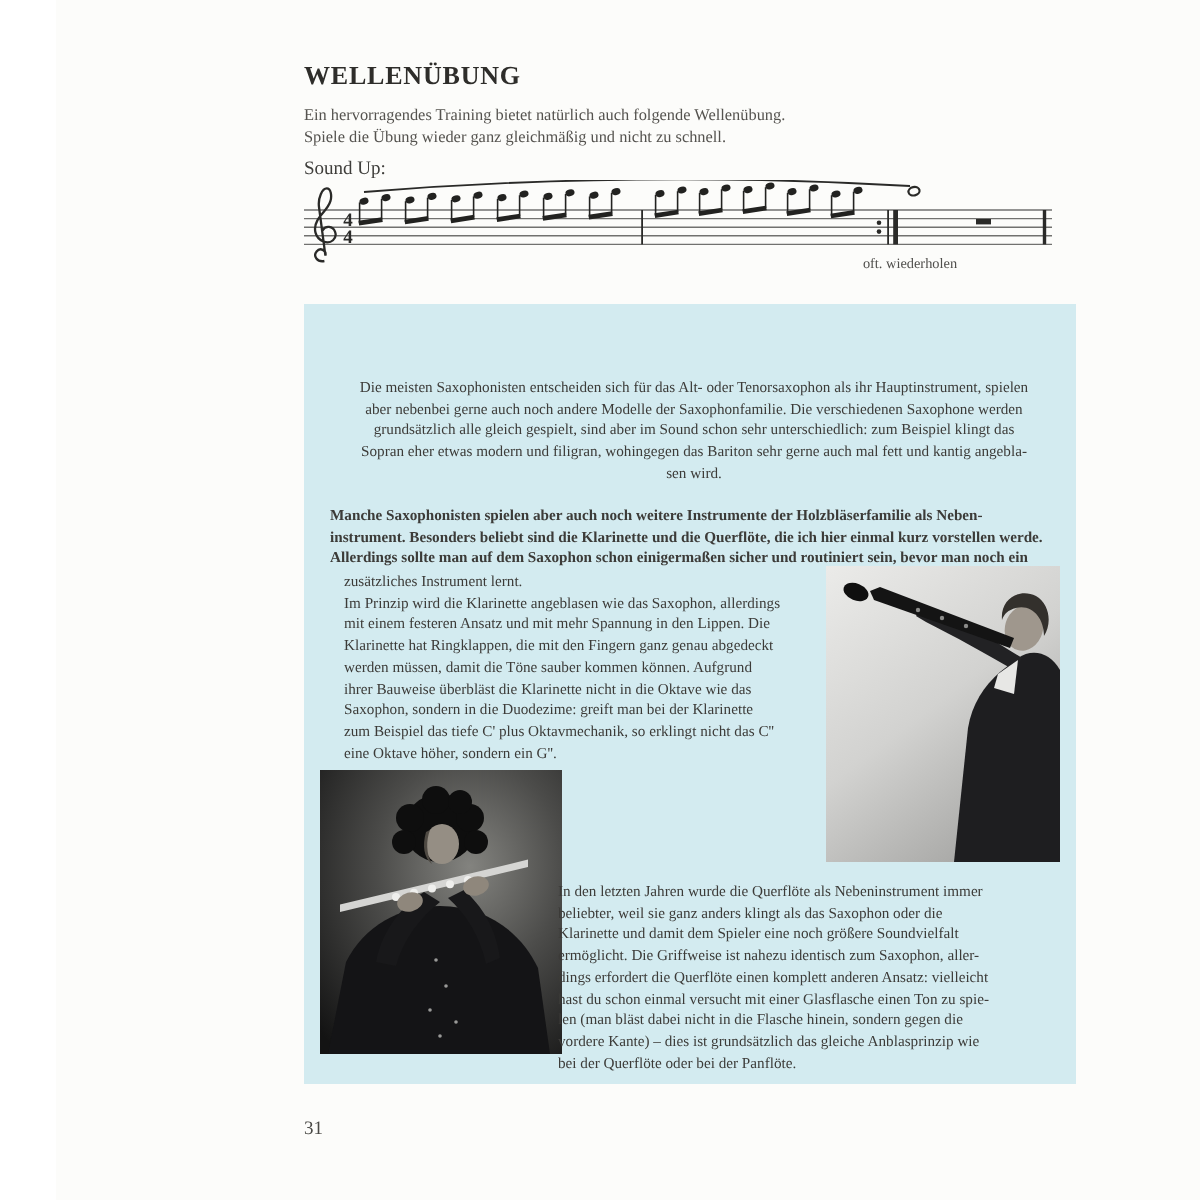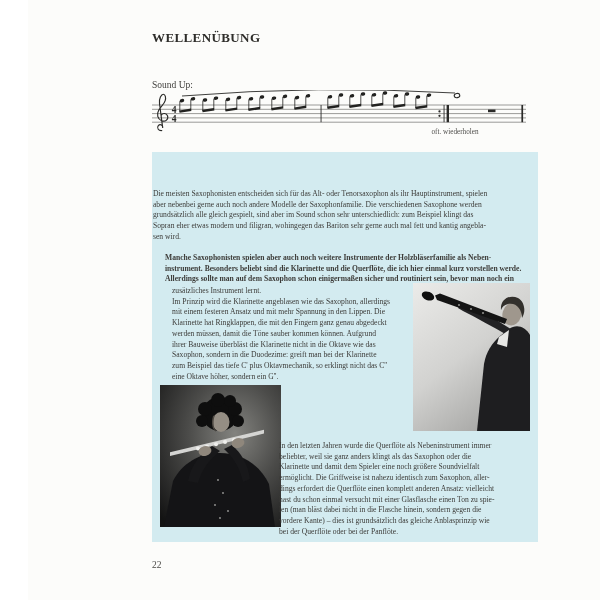--- a/index.html
+++ b/index.html
@@ -26,38 +26,40 @@
     background:#d3ebf0;
   }
   .infobox h2{
     position:absolute; left:13px; top:13px; margin:0;
     font-size:12.5px; font-weight:bold; letter-spacing:0.3px; color:#21211e;
   }
   .infobox p{
     position:absolute; margin:0; font-size:7.6px; line-height:10.7px;
     color:#3c3b38; white-space:pre-line;
   }
-  .para1{ left:1px; top:37px;  width:370px; }
+  .para1{ left:10px; top:37px;  width:370px;text-align:center; }
   .para2{ left:13px; top:101px; width:370px;font-weight:bold; }
   .para3{ left:20px; top:134px; width:243px; }
   .para4{ left:127px; top:289px; width:240px; }
   .photo{ position:absolute; overflow:hidden; }
   .photo-clarinet{ left:261px; top:131px; width:117px; height:148px; }
   .photo-flute{   left:8px;   top:233px; width:121px; height:142px; }
   .pagenum{
     left:124px; top:560px; font-size:9.5px; color:#4a4946;
   }
 </style>
 </head>
 <body>
 
 <div class="page">
 
   <h1 class="abs page-title">WELLENÜBUNG</h1>
 
+  <p class="abs intro">Ein hervorragendes Training bietet natürlich auch folgende Wellenübung.
+Spiele die Übung wieder ganz gleichmäßig und nicht zu schnell.</p>
 
   <div class="abs warmup-label">Sound Up:</div>
 
   <svg class="abs staff-svg" width="376" height="50" viewBox="0 0 376 50">
     <g stroke="#71716f" stroke-width="0.7">
       <line x1="0" y1="15" x2="374" y2="15"></line>
       <line x1="0" y1="19.3" x2="374" y2="19.3"></line>
       <line x1="0" y1="23.6" x2="374" y2="23.6"></line>
       <line x1="0" y1="27.9" x2="374" y2="27.9"></line>
       <line x1="0" y1="32.2" x2="374" y2="32.2"></line>
@@ -241,15 +243,15 @@
 beliebter, weil sie ganz anders klingt als das Saxophon oder die
 Klarinette und damit dem Spieler eine noch größere Soundvielfalt
 ermöglicht. Die Griffweise ist nahezu identisch zum Saxophon, aller-
 dings erfordert die Querflöte einen komplett anderen Ansatz: vielleicht
 hast du schon einmal versucht mit einer Glasflasche einen Ton zu spie-
 len (man bläst dabei nicht in die Flasche hinein, sondern gegen die
 vordere Kante) – dies ist grundsätzlich das gleiche Anblasprinzip wie
 bei der Querflöte oder bei der Panflöte.</p>
   </section>
 
-  <div class="abs pagenum">22</div>
+  <div class="abs pagenum">31</div>
 
 </div>
 
 </body></html>

